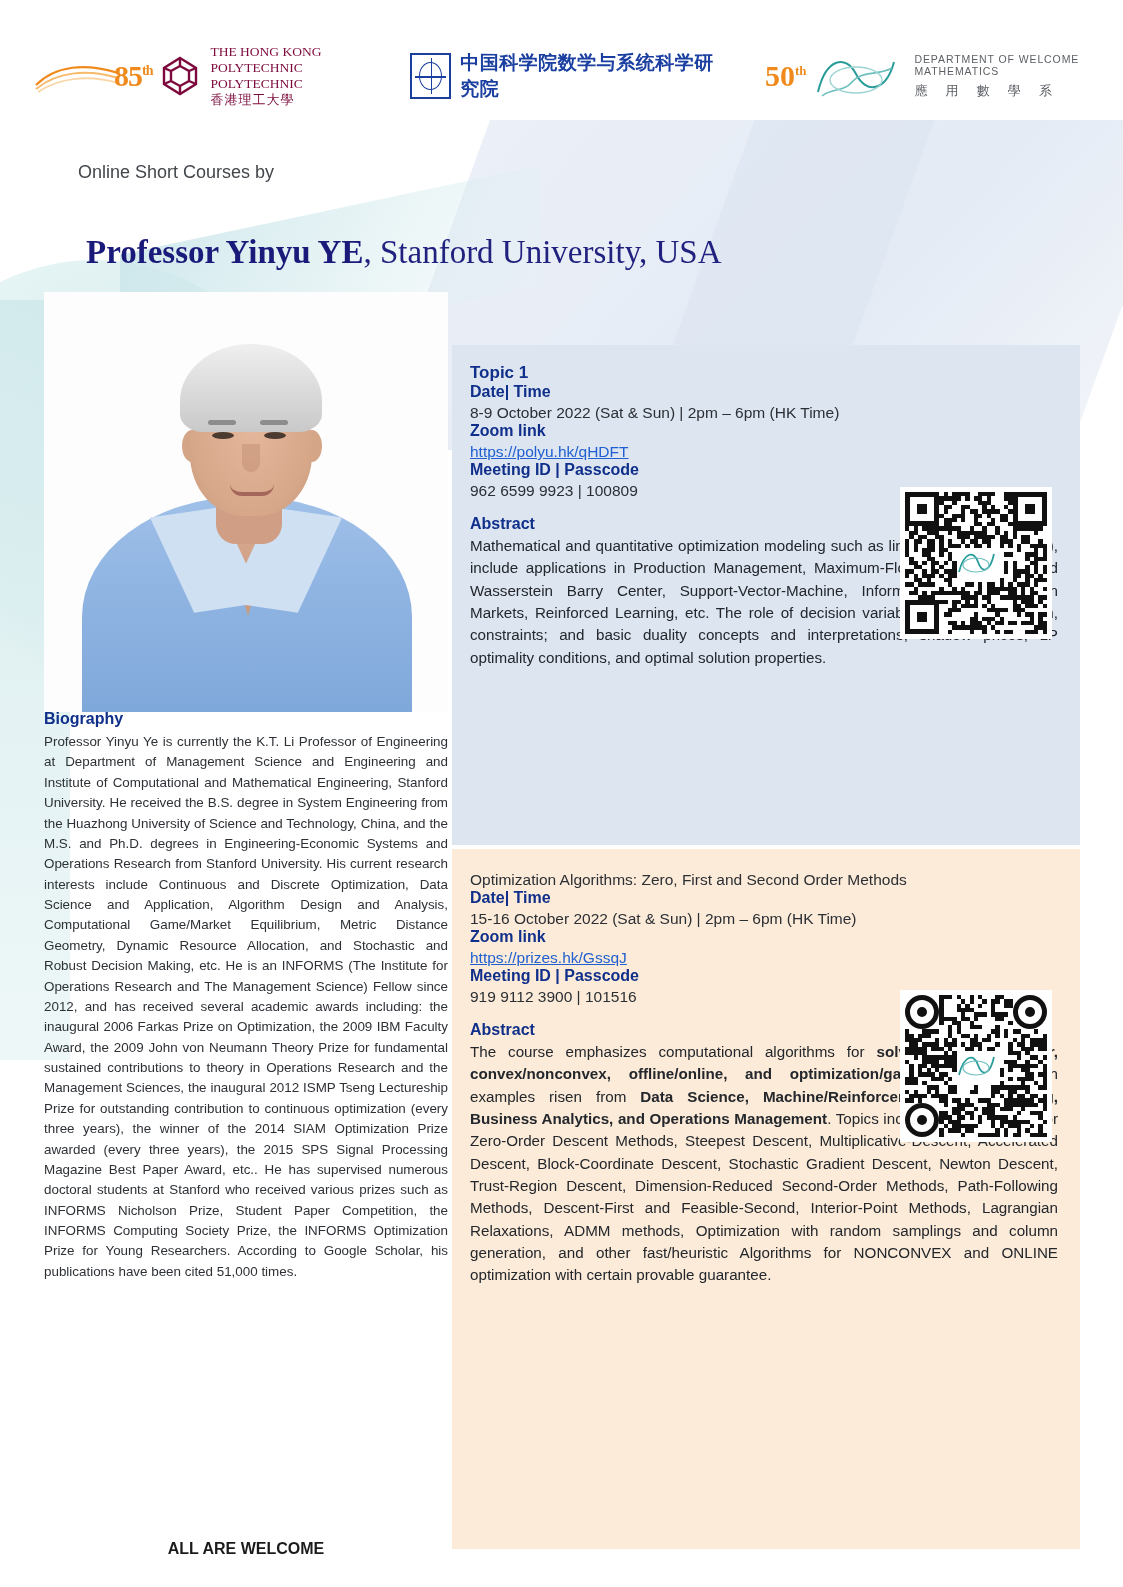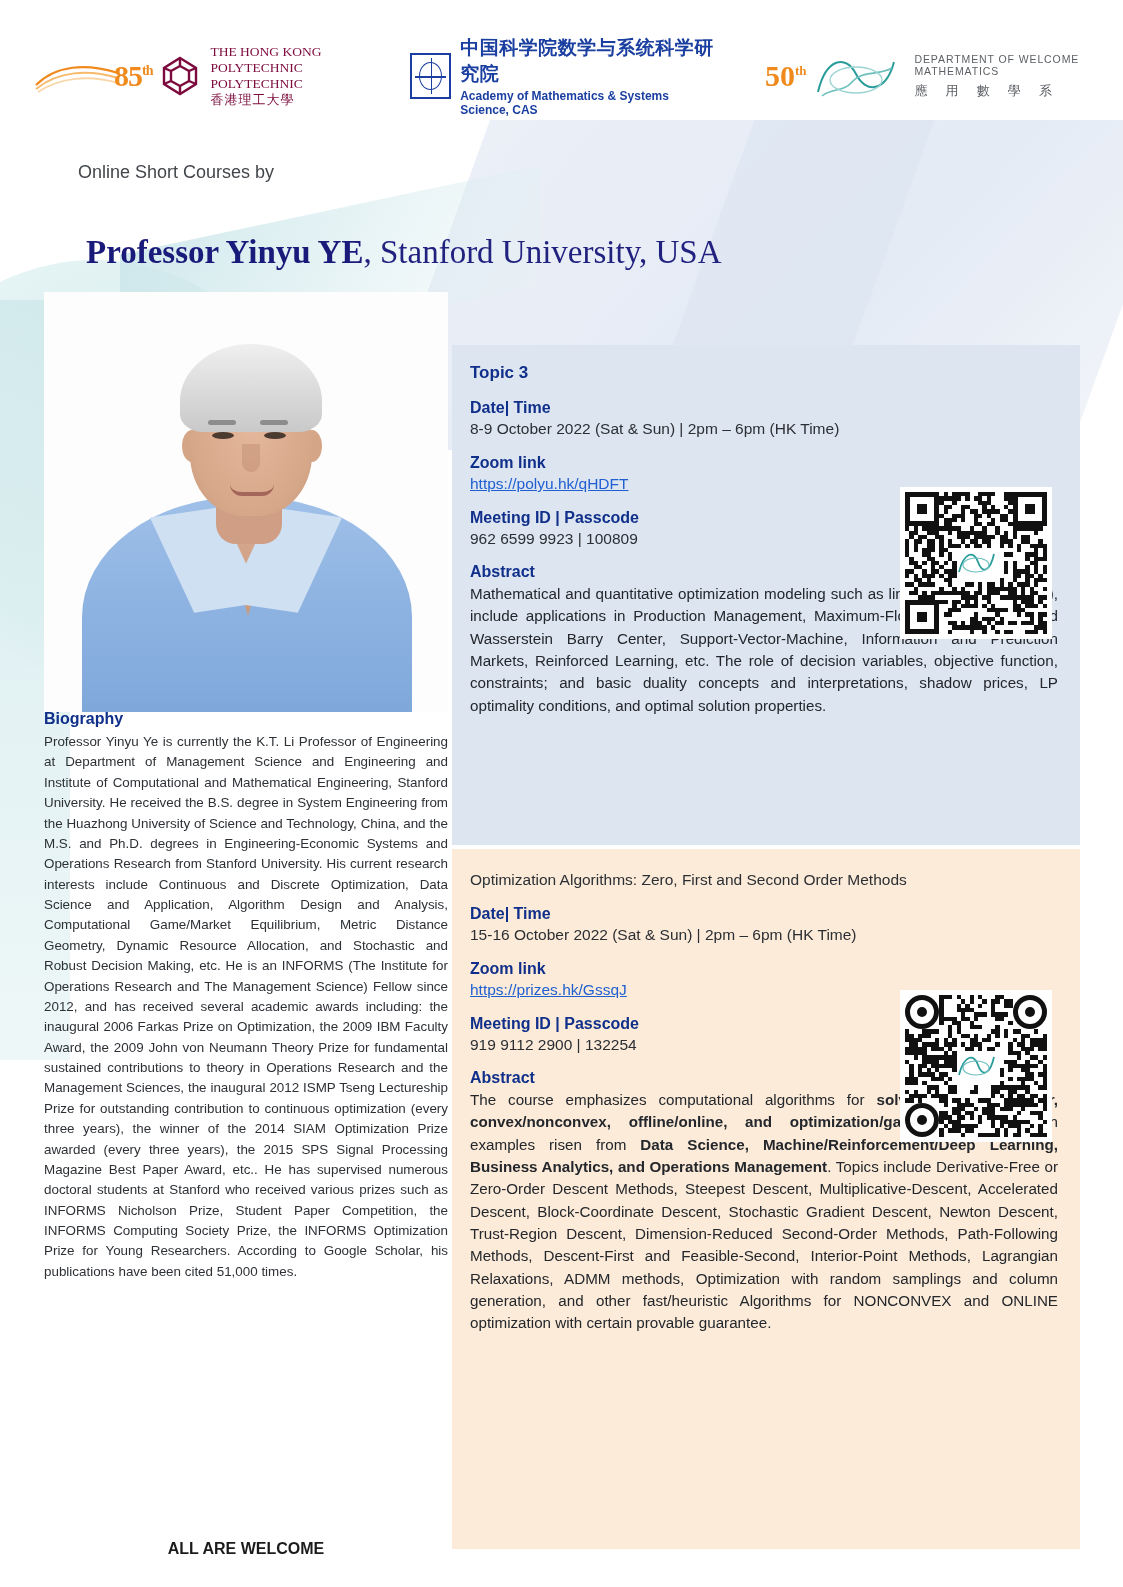--- a/index.html
+++ b/index.html
@@ -231,21 +231,21 @@
   
   .topic {
     position: absolute; left: 452px; width: 628px;
     z-index: 4; padding: 18px 22px 18px 18px;
   }
   .topic-1 { top: 345px; height: 500px; background: #dde5f1; }
   .topic-2 { top: 849px; height: 700px; background: #fcebd9; }
 
   .t-head { color: #0f2f8a; font-weight: bold; font-size: 17px; }
   .t-line { font-size: 15.5px; color: #2b2f34; margin-top: 4px; }
-  .t-label { color: #0f2f8a; font-weight: bold; font-size: 16px; margin-top: 16px; }
+  .t-label { color: #0f2f8a; font-weight: bold; font-size: 16px; }
   .t-value { font-size: 15.5px; color: #2b2f34; margin-top: 3px; }
   .t-link {
     font-size: 15.5px; color: #1f5fd0; text-decoration: underline; margin-top: 3px;
     display: inline-block;
   }
   .t-abs-label { color: #0f2f8a; font-weight: bold; font-size: 16px; margin-top: 15px; }
   .t-abs {
     font-size: 15.2px; line-height: 1.47; color: #23272c; text-align: justify;
     margin-top: 2px;
   }
@@ -315,21 +315,20 @@
       <div class="cn">香港理工大學</div>
     </div>
   </div>
 
   <div class="logo logo-amss">
     <div class="amss-box">
       <div class="amss-ring"></div>
     </div>
     <div>
       <div class="amss-cn">中国科学院数学与系统科学研究院</div>
-      <div class="amss-en">Academy of Mathematics &amp; Systems Science, CAS</div>
     </div>
   </div>
 
   <div class="logo logo-dam">
     <div class="dam-50">
       <span>50</span><sup>th</sup>
     </div>
     <div class="dam-curve">
       <svg width="88" height="48" viewBox="0 0 88 48">
         <path d="M6 40 C14 6 34 2 44 22 C54 42 74 40 82 10" stroke="#2a9d9b" stroke-width="2" fill="none"></path>
@@ -371,21 +370,21 @@
   <div class="ph-mouth"></div>
 </div>
 
 <div class="bio">
   <div class="bio-title">Biography</div>
   <div class="bio-text">Professor Yinyu Ye is currently the K.T. Li Professor of Engineering at Department of Management Science and Engineering and Institute of Computational and Mathematical Engineering, Stanford University. He received the B.S. degree in System Engineering from the Huazhong University of Science and Technology, China, and the M.S. and Ph.D. degrees in Engineering-Economic Systems and Operations Research from Stanford University. His current research interests include Continuous and Discrete Optimization, Data Science and Application, Algorithm Design and Analysis, Computational Game/Market Equilibrium, Metric Distance Geometry, Dynamic Resource Allocation, and Stochastic and Robust Decision Making, etc. He is an INFORMS (The Institute for Operations Research and The Management Science) Fellow since 2012, and has received several academic awards including: the inaugural 2006 Farkas Prize on Optimization, the 2009 IBM Faculty Award, the 2009 John von Neumann Theory Prize for fundamental sustained contributions to theory in Operations Research and the Management Sciences, the inaugural 2012 ISMP Tseng Lectureship Prize for outstanding contribution to continuous optimization (every three years), the winner of the 2014 SIAM Optimization Prize awarded (every three years), the 2015 SPS Signal Processing Magazine Best Paper Award, etc.. He has supervised numerous doctoral students at Stanford who received various prizes such as INFORMS Nicholson Prize, Student Paper Competition, the INFORMS Computing Society Prize, the INFORMS Optimization Prize for Young Researchers. According to Google Scholar, his publications have been cited 51,000 times.</div>
 </div>
 <div class="welcome">ALL ARE WELCOME</div>
 
 <div class="topic topic-1">
-  <div class="t-head">Topic 3</div>
+  <div class="t-head">Topic 1</div>
 
   <div class="t-label">Date| Time</div>
   <div class="t-value">8-9 October 2022 (Sat &amp; Sun) | 2pm – 6pm (HK Time)</div>
 
   <div class="t-label">Zoom link</div>
   <a class="t-link" href="#">https://polyu.hk/qHDFT</a>
 
   <div class="t-label">Meeting ID | Passcode</div>
   <div class="t-value">962 6599 9923 | 100809</div>
 
@@ -827,21 +826,21 @@
 <div class="topic topic-2">
   <div class="t-line">Optimization Algorithms: Zero, First and Second Order Methods</div>
 
   <div class="t-label">Date| Time</div>
   <div class="t-value">15-16 October 2022 (Sat &amp; Sun) | 2pm – 6pm (HK Time)</div>
 
   <div class="t-label">Zoom link</div>
   <a class="t-link" href="#">https://prizes.hk/GssqJ</a>
 
   <div class="t-label">Meeting ID | Passcode</div>
-  <div class="t-value">919 9112 2900 | 132254</div>
+  <div class="t-value">919 9112 3900 | 101516</div>
 
   <div class="t-abs-label">Abstract</div>
   <div class="t-abs">
     <span>The course emphasizes computational algorithms for </span><b>solving linear/nonlinear, convex/nonconvex, offline/online, and optimization/game problems</b><span>, with examples risen from </span><b>Data Science, Machine/Reinforcement/Deep Learning, Business Analytics, and Operations Management</b><span>. Topics include Derivative-Free or Zero-Order Descent Methods, Steepest Descent, Multiplicative-Descent, Accelerated Descent, Block-Coordinate Descent, Stochastic Gradient Descent, Newton Descent, Trust-Region Descent, Dimension-Reduced Second-Order Methods, Path-Following Methods, Descent-First and Feasible-Second, Interior-Point Methods, Lagrangian Relaxations, ADMM methods, Optimization with random samplings and column generation, and other fast/heuristic Algorithms for NONCONVEX and ONLINE optimization with certain provable guarantee.</span>
   </div>
 </div>
 
 <div class="qr qr-2">
   <div class="qr-inner" id="qr2">
     <div class="qr-eye round" style="left:0;top:0"></div>

